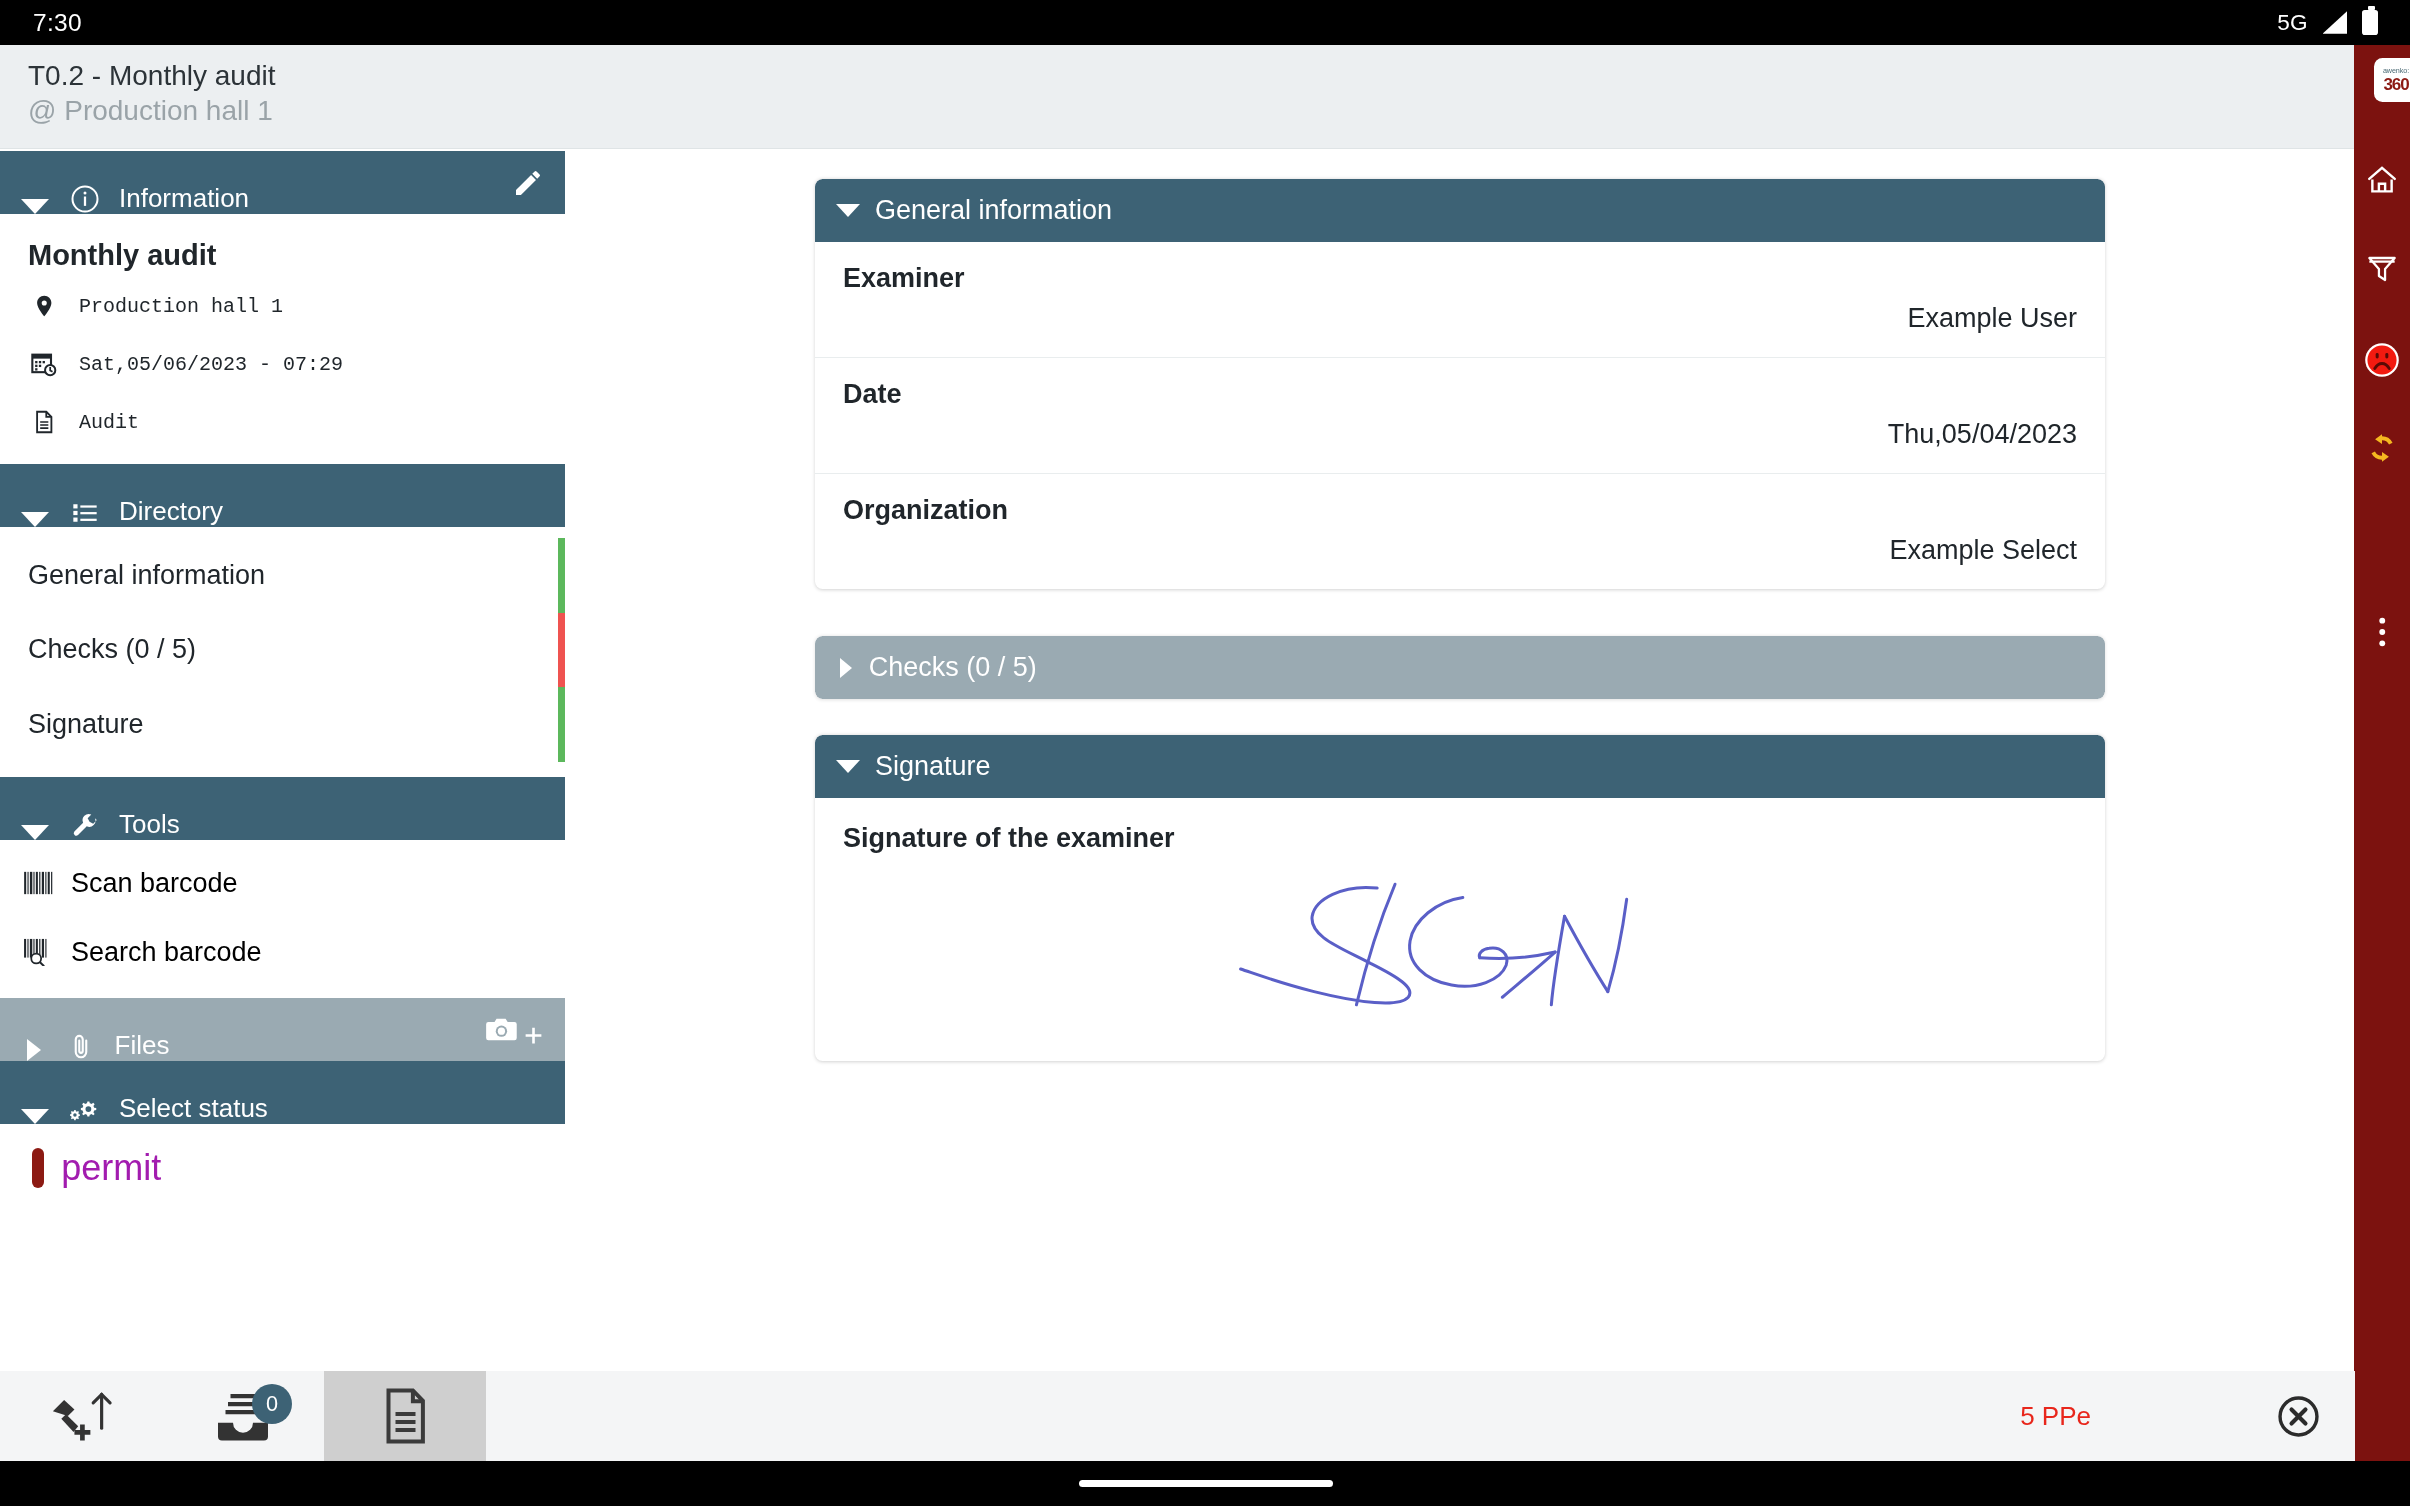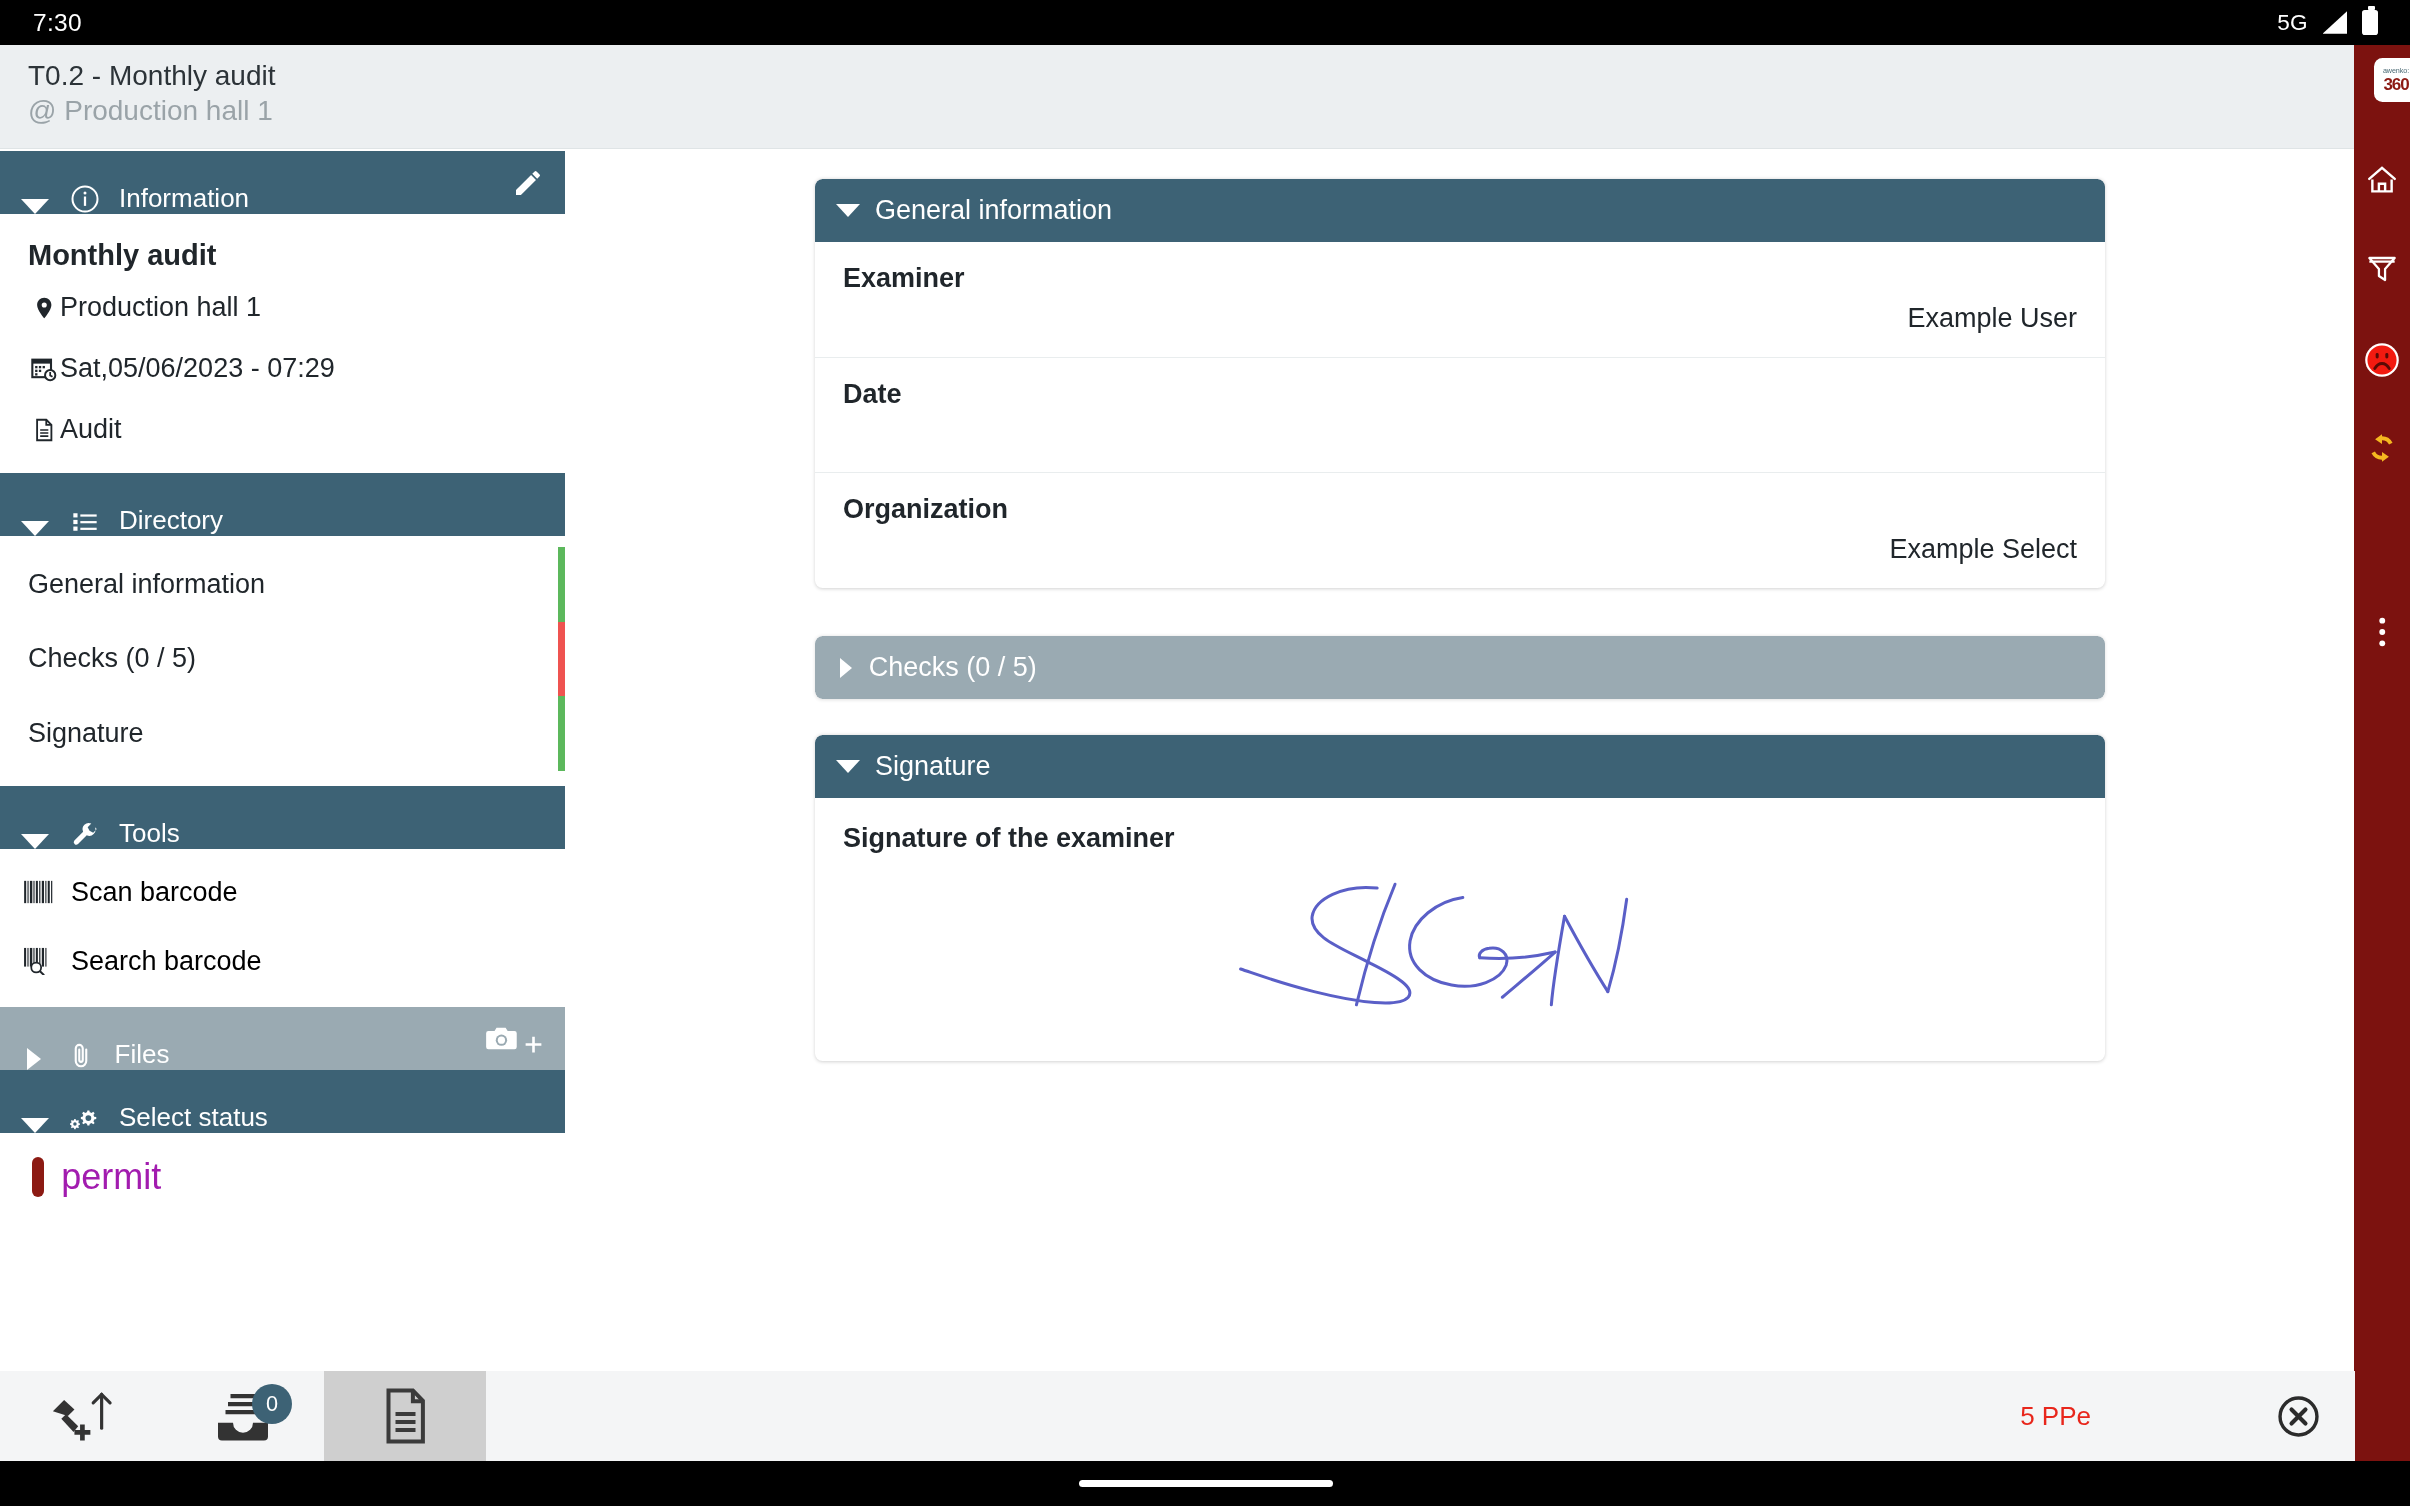--- a/index.html
+++ b/index.html
@@ -65,22 +65,22 @@
     border-bottom:11.3px solid transparent; border-left:14px solid #fff;
     margin-right:21px; margin-left:5.6px; flex:none;
   }
   .sec-ico { width:38px; margin-right:15px; display:flex; align-items:center; justify-content:center; flex:none; }
   .sec-label { font-weight:400; }
   .head-action { position:absolute; right:21px; top:0; height:63px; display:flex; align-items:center; gap:3.8px;}
 
   .panel-body { background:#fff; }
   .big-title { font-size:29px; font-weight:bold; color:#20262b; padding:24.5px 28px 5.6px 28px; }
   .info-row {
-    display:flex; align-items:center; 
-    padding:15px 28px; font-size:27px; color:#20262b;
+    display:flex; align-items:center; gap:19px;
+    padding:15px 28px; font-size:20px; color:#20262b;font-family:Liberation Mono, monospace;
   }
   .info-row .ico { width:32px; display:flex; justify-content:center; flex:none;}
 
   .dir-item {
     position:relative; font-size:27px; color:#20262b;
     padding:21.7px 28px; border-bottom:0;
   }
   .dir-bar { position:absolute; right:0; top:0; bottom:0; width:7.5px; }
 
   .tool-item { display:flex; align-items:center; gap:13px; padding:19px 20px; font-size:27px; color:#000000; }
@@ -377,20 +377,21 @@
     <div class="card-head">
       <span class="ctri-d"></span>
       <span>General information</span>
     </div>
     <div class="kv">
       <div class="k">Examiner</div>
       <div class="v">Example User</div>
     </div>
     <div class="kv">
       <div class="k">Date</div>
+      <div class="v">Thu,05/04/2023</div>
     </div>
     <div class="kv">
       <div class="k">Organization</div>
       <div class="v">Example Select</div>
     </div>
   </div>
 
   <div class="card" style="left:250px; top:485px; width:1290px; box-shadow:0 0.9px 3.8px rgba(0,0,0,.12);">
     <div class="card-head collapsed">
       <span class="ctri-r"></span>

